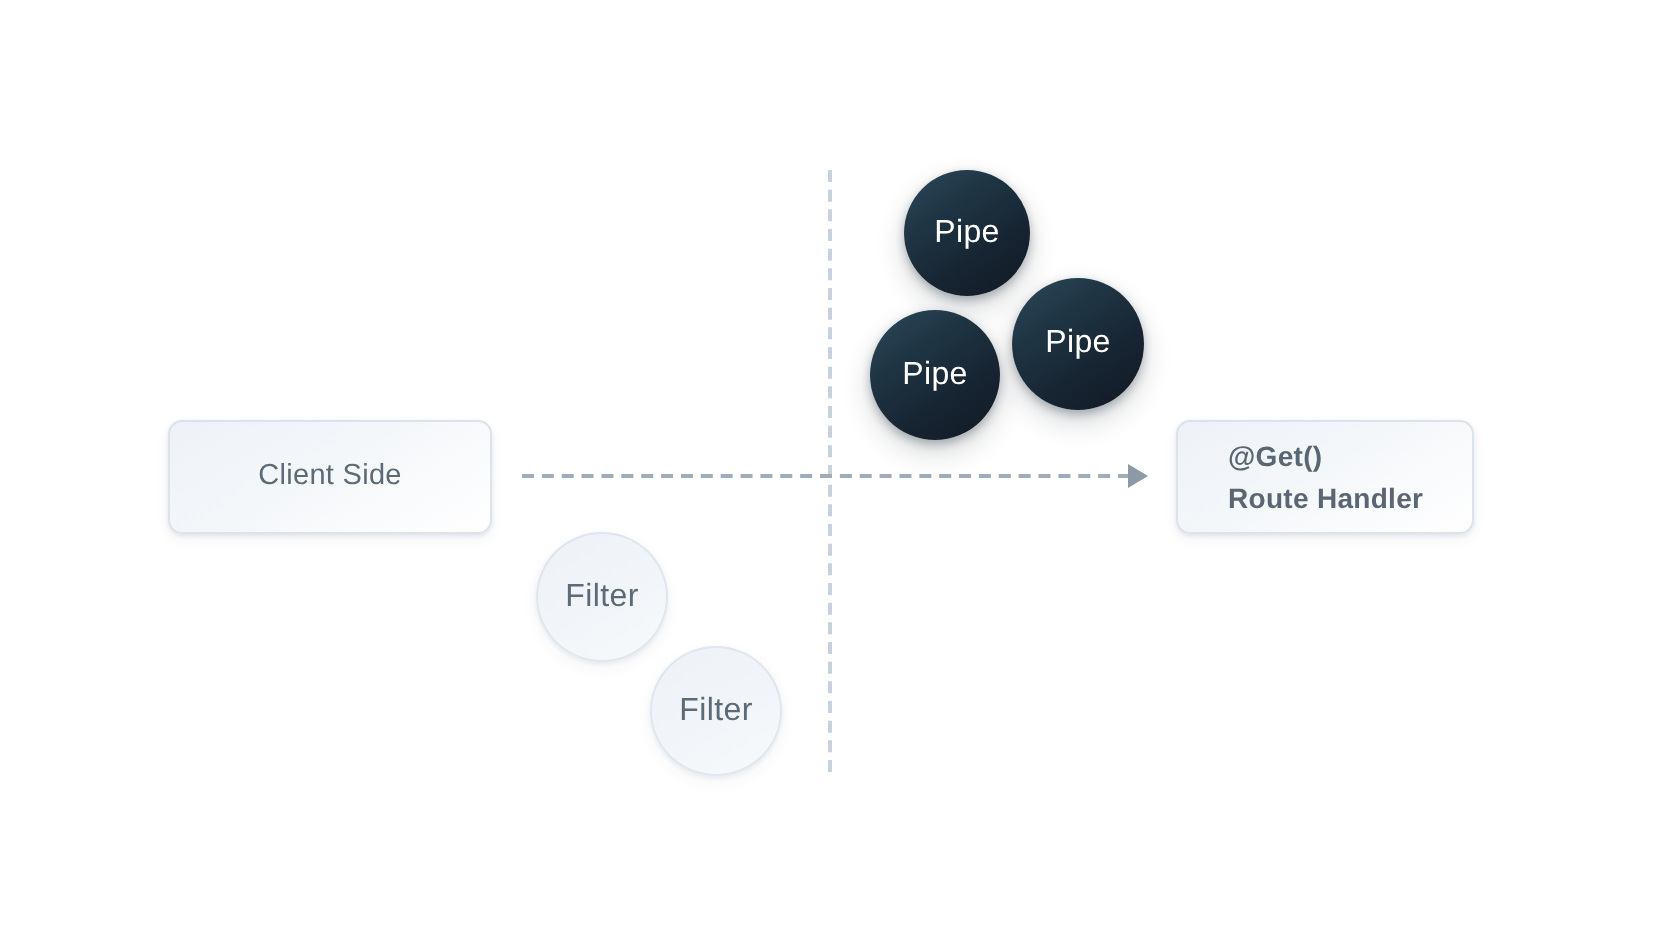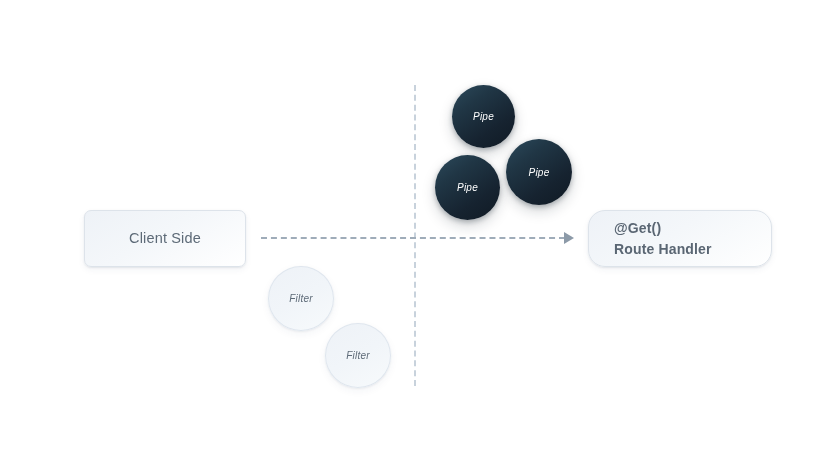--- a/index.html
+++ b/index.html
@@ -35,25 +35,24 @@
   .box-client {
     left: 84px;
     top: 210px;
     width: 162px;
     height: 57px;
     justify-content: center;
   }
   .box-handler {
     left: 588px;
     top: 210px;
-    width: 184px;
+    width: 149px;
     height: 57px;
     justify-content: flex-start;
     padding-left: 25px;
-    border-radius: 17px;
   }
   .box-label {
     font-size: 14.5px;
     color: #5d6a77;
     letter-spacing: 0.15px;
     line-height: 1.45;
     white-space: pre-line;
   }
   .box-label.center {
     text-align: center;
@@ -104,23 +103,22 @@
   
   .circle {
     position: absolute;
     border-radius: 50%;
     display: flex;
     align-items: center;
     justify-content: center;
     box-sizing: border-box;
   }
   .circle-label {
-    font-size: 10px;
+    font-size: 16px;
     letter-spacing: 0.2px;
-    font-style: italic;
   }
 
   .circle.dark {
     background: linear-gradient(145deg, #2c4a5c 0%, #203645 30%, #162330 68%, #101a24 100%);
     box-shadow: 0 2px 5px rgba(15, 28, 40, 0.28),
                 0 6px 14px rgba(15, 28, 40, 0.18);
   }
   .circle.dark .circle-label {
     color: #ffffff;
   }

